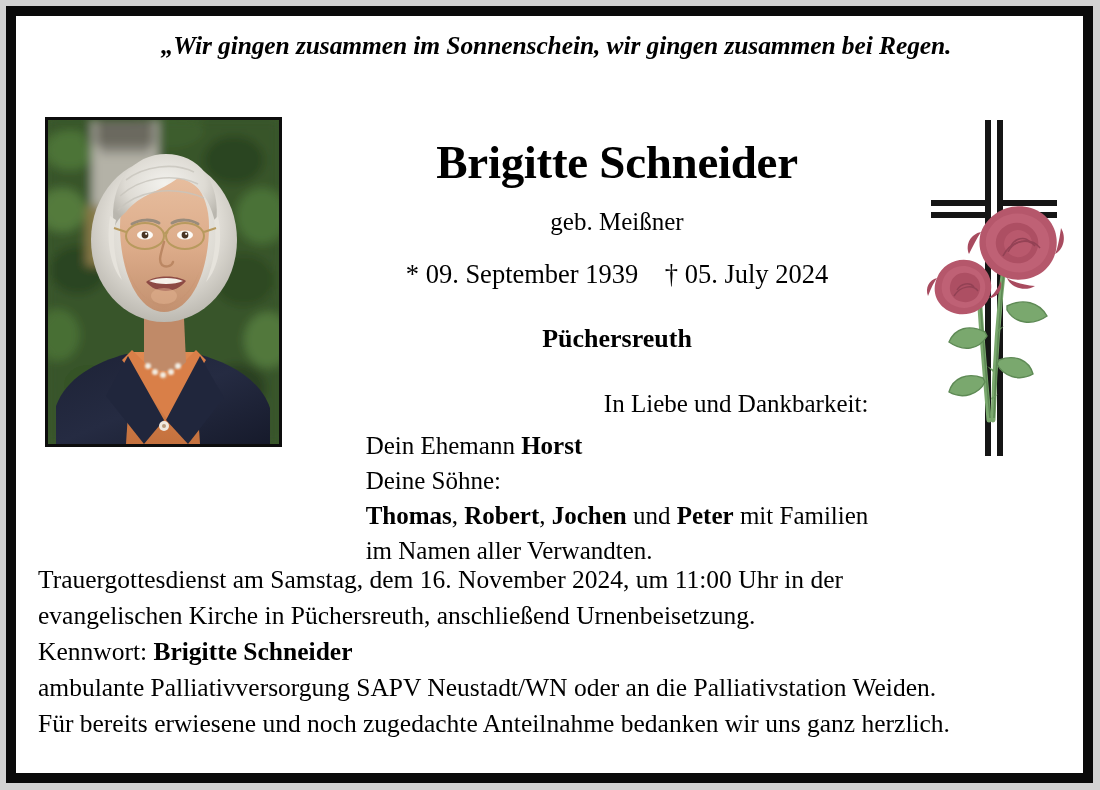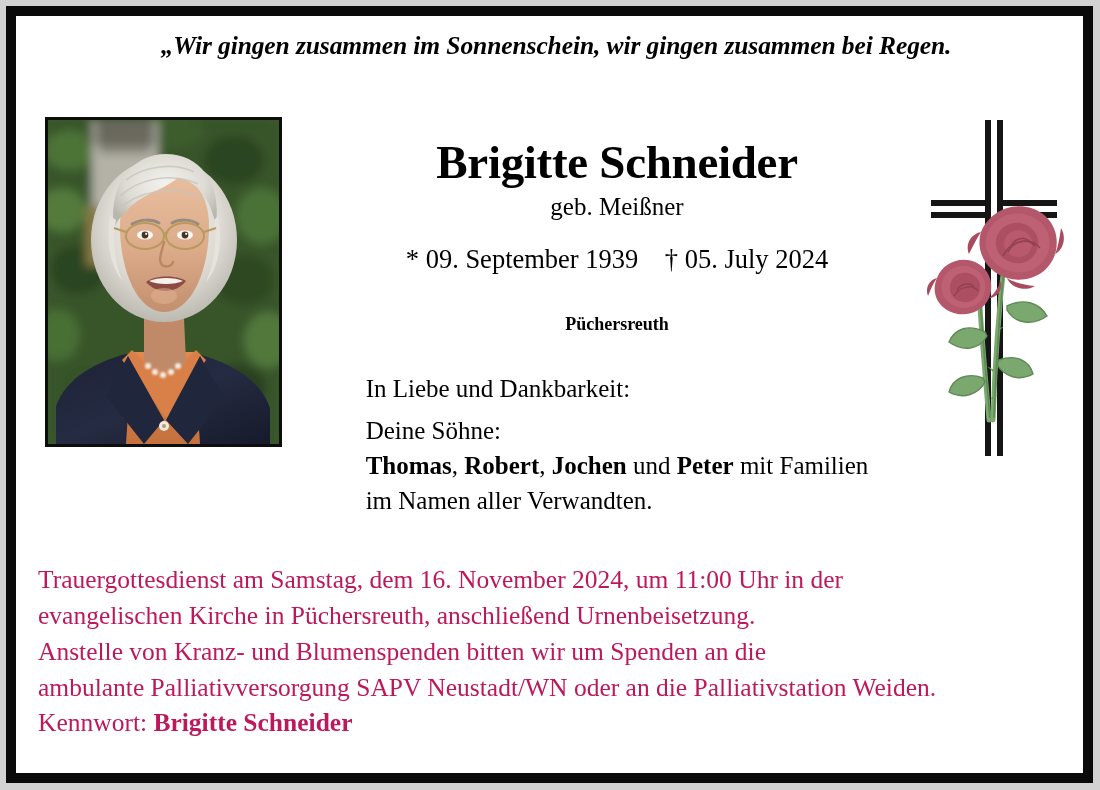--- a/index.html
+++ b/index.html
@@ -91,56 +91,56 @@
   .deceased-name {
     font-size: 47px;
     font-weight: bold;
     line-height: 56px;
     letter-spacing: -0.3px;
     margin-top: 14px;
   }
   .maiden-name {
     font-size: 25px;
     line-height: 31px;
-    margin-top: 1px;
+    margin-top: 16px;
   }
   .dates {
     font-size: 26.5px;
     line-height: 32px;
     margin-top: 21px;
     white-space: pre;
   }
   .place {
-    font-size: 18px;
+    font-size: 26px;
     font-weight: bold;
     line-height: 32px;
     margin-top: 33px;
   }
 
   
   .family {
     margin-top: 31px;
     display: inline-block;
     text-align: left;
     font-size: 25px;
     line-height: 35px;
   }
   .family div { white-space: nowrap; }
   .family b { font-weight: bold; }
-  .family .fam-intro { margin-bottom: 7px; }
+  .family .fam-intro { margin-bottom: 7px; text-align: right; }
 
   
   .bottom {
     position: absolute;
     left: 22px;
     top: 546px;
     width: 1040px;
     font-size: 25.5px;
     line-height: 35.5px;
-    color: #be185d;
+    color: #000000;
   }
   .bottom .para { margin: 0; }
   .bottom .para + .para { margin-top: 1px; }
   .bottom b { font-weight: bold; }
   .bottom .closing { margin-top: 8px; }
 </style>
 </head>
 <body>
 
 <div class="notice-outer">
@@ -333,33 +333,34 @@
       </div>
 
       <div class="center-col">
         <div class="deceased-name">Brigitte Schneider</div>
         <div class="maiden-name">geb. Meißner</div>
         <div class="dates">* 09. September 1939    † 05. July 2024</div>
         <div class="place">Püchersreuth</div>
 
         <div class="family">
           <div class="fam-intro">In Liebe und Dankbarkeit:</div>
+          <div><span>Dein Ehemann </span><b>Horst</b></div>
           <div>Deine Söhne:</div>
           <div><b>Thomas</b><span>, </span><b>Robert</b><span>, </span><b>Jochen</b><span> und </span><b>Peter</b><span> mit Familien</span></div>
           <div>im Namen aller Verwandten.</div>
         </div>
       </div>
 
       <div class="bottom">
         <div class="para">
           <div>Trauergottesdienst am Samstag, dem 16. November 2024, um 11:00 Uhr in der</div>
           <div>evangelischen Kirche in Püchersreuth, anschließend Urnenbeisetzung.</div>
         </div>
         <div class="para">
-          <div>Anstelle von Kranz- und Blumenspenden bitten wir um Spenden an die</div>
+          <div><span>Kennwort: </span><b>Brigitte Schneider</b></div>
           <div>ambulante Palliativversorgung SAPV Neustadt/WN oder an die Palliativstation Weiden.</div>
-          <div><span>Kennwort: </span><b>Brigitte Schneider</b></div>
         </div>
+        <div class="para closing">Für bereits erwiesene und noch zugedachte Anteilnahme bedanken wir uns ganz herzlich.</div>
       </div>
 
     </div>
   </div>
 </div>
 
 </body></html>

